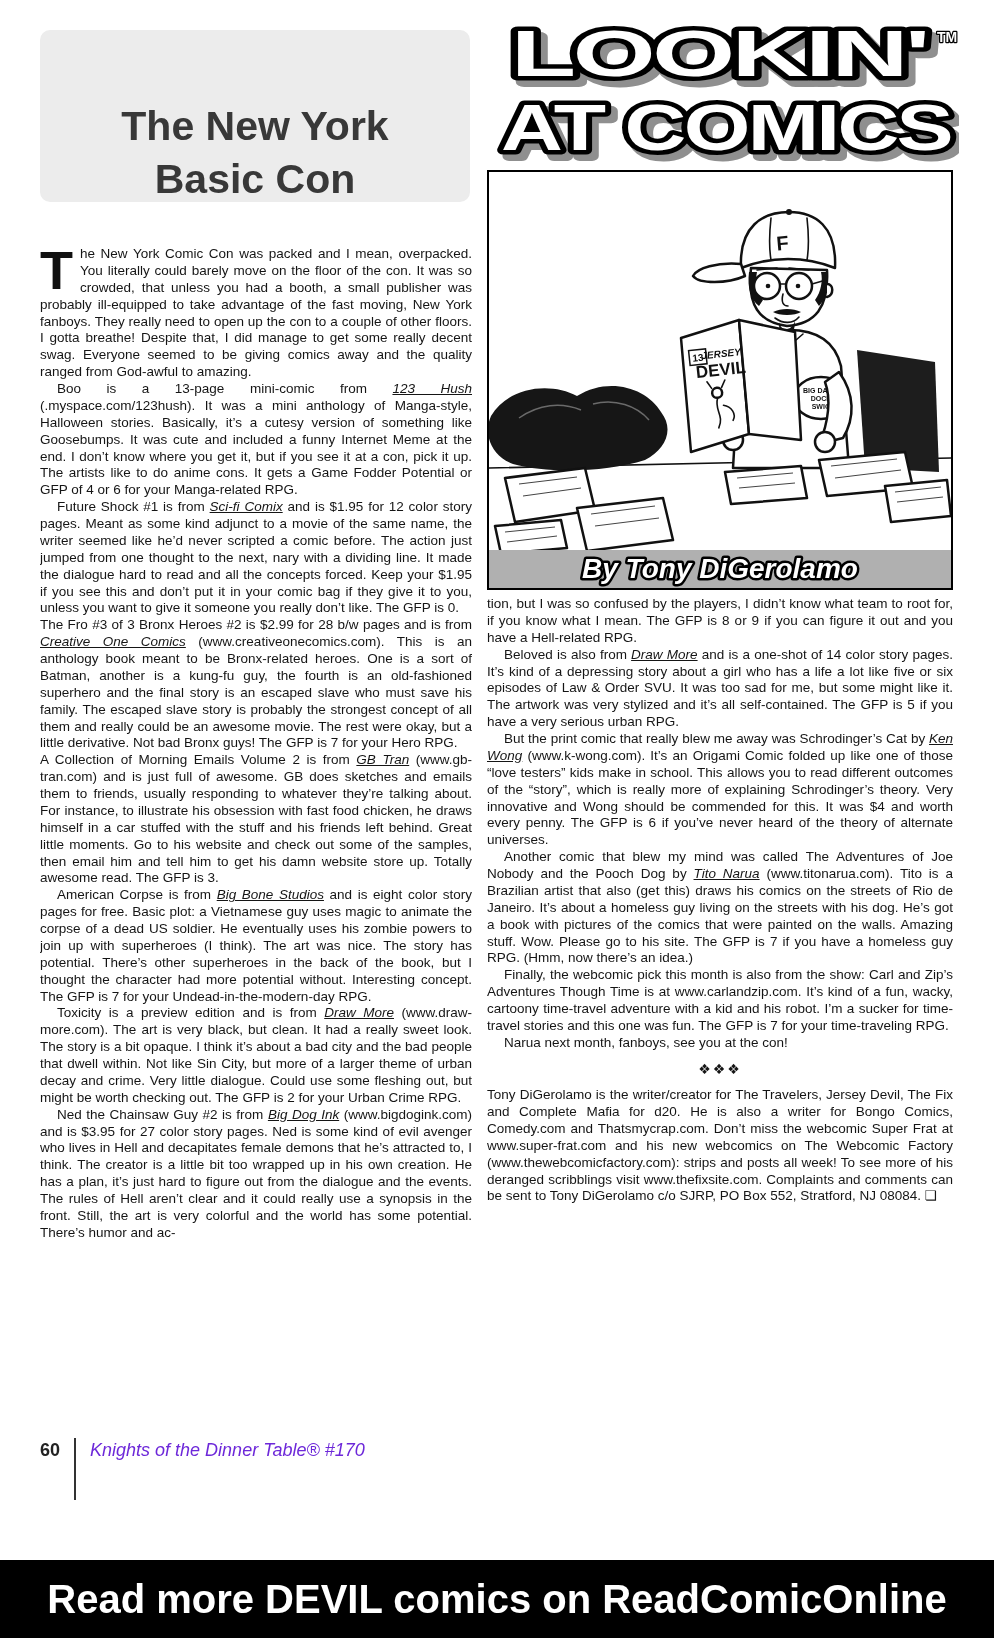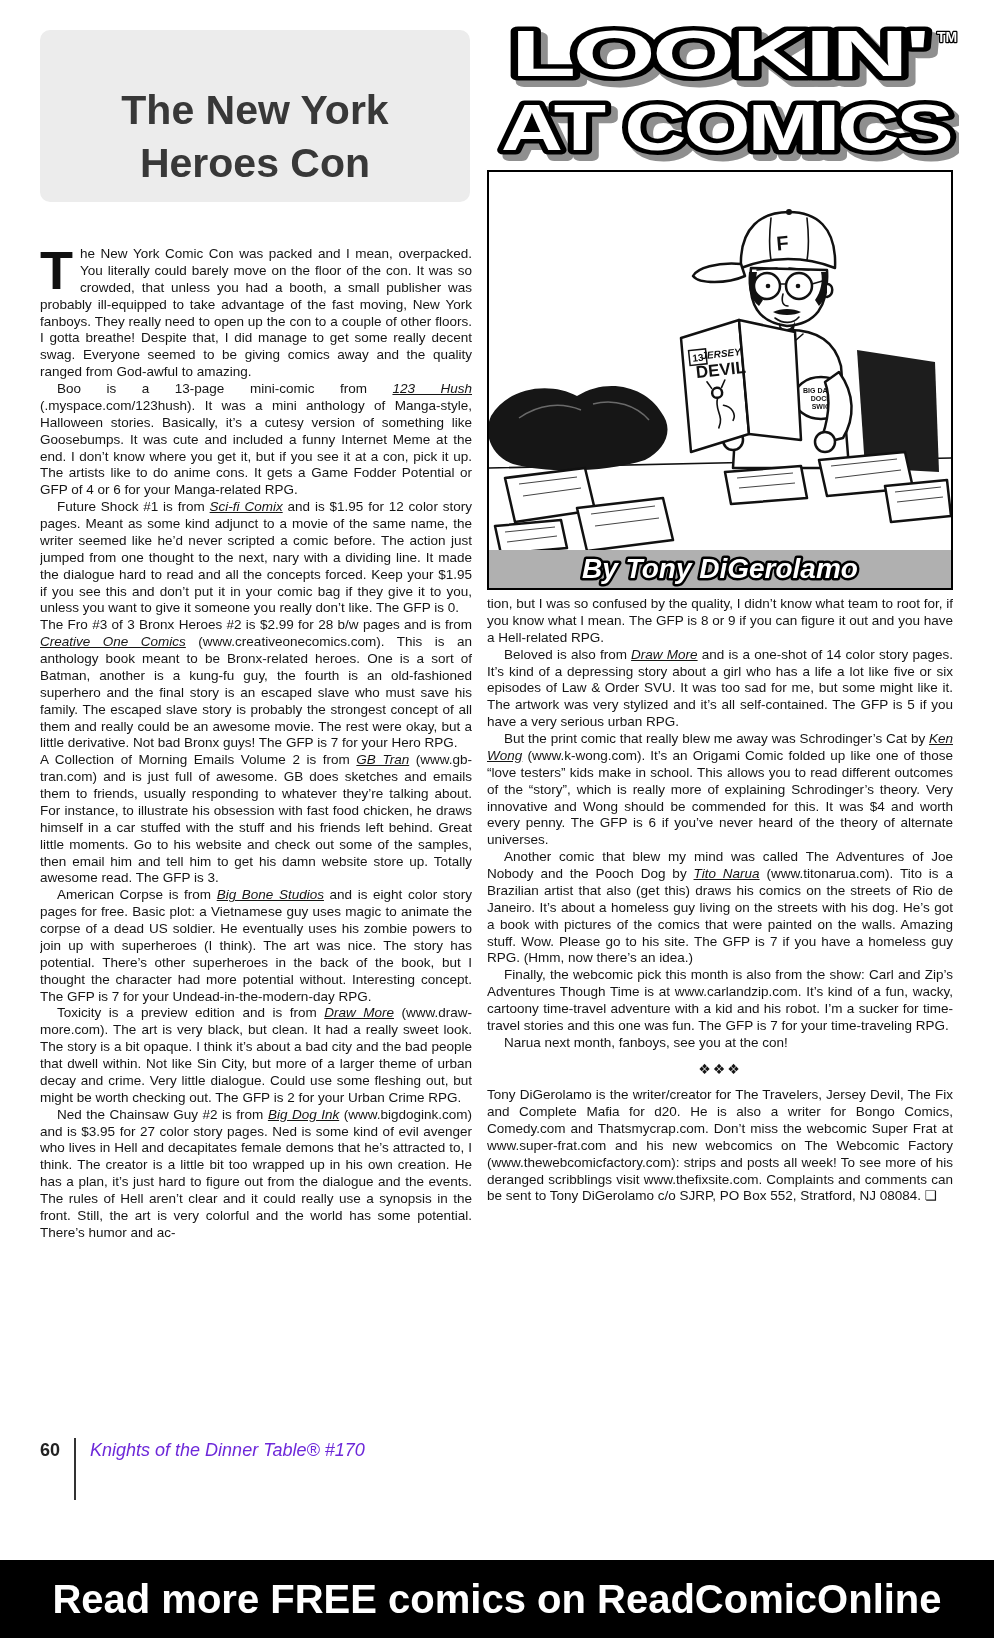--- a/index.html
+++ b/index.html
@@ -14,21 +14,21 @@
   }
   .page { position: absolute; inset: 0; background: #fff; }
 
   
   .title-panel {
     position: absolute; left: 40px; top: 30px;
     width: 430px; height: 172px;
     background: #ececec; border-radius: 10px;
   }
   .title-panel h1 {
-    margin: 0; padding-top: 54px;
+    margin: 16px; padding-top: 54px;
     text-align: center;
     font-size: 41px; line-height: 53px;
     font-weight: bold; color: #383838;
     font-family: "Liberation Sans", sans-serif;
   }
 
   
   .logo { position: absolute; left: 493px; top: 14px; width: 466px; height: 152px; }
   .logo-text { font-family: "Liberation Sans", sans-serif; font-weight: bold; font-size: 64px; letter-spacing: -2px; }
   .logo-text.shadow { fill: #8f8f8f; stroke: #8f8f8f; stroke-width: 10; stroke-linejoin: round; }
@@ -97,21 +97,21 @@
   }
 </style>
 </head>
 <body>
 
 <div class="page">
 
   <div class="title-panel">
     <h1>
       <span>The New York</span><br>
-      <span>Heroes Con</span>
+      <span>Basic Con</span>
     </h1>
   </div>
 
   <div class="logo">
     <svg width="466" height="152" viewBox="0 0 466 152">
       <g transform="translate(6,6)">
         <text class="logo-text shadow" x="18" y="62" textLength="416" lengthAdjust="spacingAndGlyphs">LOOKIN'</text>
         <text class="logo-text shadow" x="8" y="136" textLength="450" lengthAdjust="spacingAndGlyphs">AT COMICS</text>
       </g>
       <g>
@@ -238,33 +238,33 @@
       <p class="first"><span class="drop-cap">T</span><span>he </span><span class="seg-b">New York Comic Con</span><span> was packed and I mean, overpacked. You literally could barely move on the floor of the con. It was so crowded, that unless you had a booth, a small publisher was probably ill-equipped to take advantage of the fast moving, New York fanboys. They really need to open up the con to a couple of other floors. I gotta breathe! Despite that, I did manage to get some really decent swag. Everyone seemed to be giving comics away and the quality ranged from God-awful to amazing.</span></p>
       <p class="indent"><span class="seg-b">Boo</span><span> is a 13-page mini-comic from </span><span class="seg-i">123 Hush</span><span> (.myspace.com/123hush). It was a mini anthology of Manga-style, Halloween stories. Basically, it’s a cutesy version of something like Goosebumps. It was cute and included a funny Internet Meme at the end. I don’t know where you get it, but if you see it at a con, pick it up. The artists like to do anime cons. It gets a </span><span class="seg-b">Game Fodder Potential</span><span> or </span><span class="seg-b">GFP</span><span> of 4 or 6 for your Manga-related RPG.</span></p>
       <p class="indent"><span class="seg-b">Future Shock #1</span><span> is from </span><span class="seg-i">Sci-fi Comix</span><span> and is $1.95 for 12 color story pages. Meant as some kind adjunct to a movie of the same name, the writer seemed like he’d never scripted a comic before. The action just jumped from one thought to the next, nary with a dividing line. It made the dialogue hard to read and all the concepts forced. Keep your $1.95 if you see this and don’t put it in your comic bag if they give it to you, unless you want to give it someone you really don’t like. The </span><span class="seg-b">GFP</span><span> is 0.</span></p>
       <p class=""><span class="seg-b">The Fro #3 of 3 Bronx Heroes #2</span><span> is $2.99 for 28 b/w pages and is from </span><span class="seg-i">Creative One Comics</span><span> (www.creativeonecomics.com). This is an anthology book meant to be Bronx-related heroes. One is a sort of Batman, another is a kung-fu guy, the fourth is an old-fashioned superhero and the final story is an escaped slave who must save his family. The escaped slave story is probably the strongest concept of all them and really could be an awesome movie. The rest were okay, but a little derivative. Not bad Bronx guys! The </span><span class="seg-b">GFP</span><span> is 7 for your Hero RPG.</span></p>
       <p class=""><span class="seg-b">A Collection of Morning Emails Volume 2</span><span> is from </span><span class="seg-i">GB Tran</span><span> (www.gb-tran.com) and is just full of awesome. GB does sketches and emails them to friends, usually responding to whatever they’re talking about. For instance, to illustrate his obsession with fast food chicken, he draws himself in a car stuffed with the stuff and his friends left behind. Great little moments. Go to his website and check out some of the samples, then email him and tell him to get his damn website store up. Totally awesome read. The </span><span class="seg-b">GFP</span><span> is 3.</span></p>
       <p class="indent"><span class="seg-b">American Corpse</span><span> is from </span><span class="seg-i">Big Bone Studios</span><span> and is eight color story pages for free. Basic plot: a Vietnamese guy uses magic to animate the corpse of a dead US soldier. He eventually uses his zombie powers to join up with superheroes (I think). The art was nice. The story has potential. There’s other superheroes in the back of the book, but I thought the character had more potential without. Interesting concept. The </span><span class="seg-b">GFP</span><span> is 7 for your Undead-in-the-modern-day RPG.</span></p>
       <p class="indent"><span class="seg-b">Toxicity</span><span> is a preview edition and is from </span><span class="seg-i">Draw More</span><span> (www.draw-more.com). The art is very black, but clean. It had a really sweet look. The story is a bit opaque. I think it’s about a bad city and the bad people that dwell within. Not like Sin City, but more of a larger theme of urban decay and crime. Very little dialogue. Could use some fleshing out, but might be worth checking out. The </span><span class="seg-b">GFP</span><span> is 2 for your Urban Crime RPG.</span></p>
       <p class="indent"><span class="seg-b">Ned the Chainsaw Guy #2</span><span> is from </span><span class="seg-i">Big Dog Ink</span><span> (www.bigdogink.com) and is $3.95 for 27 color story pages. Ned is some kind of evil avenger who lives in Hell and decapitates female demons that he’s attracted to, I think. The creator is a little bit too wrapped up in his own creation. He has a plan, it’s just hard to figure out from the dialogue and the events. The rules of Hell aren’t clear and it could really use a synopsis in the front. Still, the art is very colorful and the world has some potential. There’s humor and ac-</span></p>
     </div>
   <div class="col col-right">
-      <p class=""><span>tion, but I was so confused by the quality, I didn’t know what team to root for, if you know what I mean. The </span><span class="seg-b">GFP</span><span> is 8 or 9 if you can figure it out and you have a Hell-related RPG.</span></p>
+      <p class=""><span>tion, but I was so confused by the players, I didn’t know what team to root for, if you know what I mean. The </span><span class="seg-b">GFP</span><span> is 8 or 9 if you can figure it out and you have a Hell-related RPG.</span></p>
       <p class="indent"><span class="seg-b">Beloved</span><span> is also from </span><span class="seg-i">Draw More</span><span> and is a one-shot of 14 color story pages. It’s kind of a depressing story about a girl who has a life a lot like five or six episodes of </span><span class="seg-b">Law &amp; Order SVU</span><span>. It was too sad for me, but some might like it. The artwork was very stylized and it’s all self-contained. The </span><span class="seg-b">GFP</span><span> is 5 if you have a very serious urban RPG.</span></p>
       <p class="indent"><span>But the print comic that really blew me away was </span><span class="seg-b">Schrodinger’s Cat</span><span> by </span><span class="seg-i">Ken Wong</span><span> (www.k-wong.com). It’s an Origami Comic folded up like one of those “love testers” kids make in school. This allows you to read different outcomes of the “story”, which is really more of explaining Schrodinger’s theory. Very innovative and Wong should be commended for this. It was $4 and worth every penny. The </span><span class="seg-b">GFP</span><span> is 6 if you’ve never heard of the theory of alternate universes.</span></p>
       <p class="indent"><span>Another comic that blew my mind was called </span><span class="seg-b">The Adventures of Joe Nobody and the Pooch Dog</span><span> by </span><span class="seg-i">Tito Narua</span><span> (www.titonarua.com). Tito is a Brazilian artist that also (get this) draws his comics on the streets of Rio de Janeiro. It’s about a homeless guy living on the streets with his dog. He’s got a book with pictures of the comics that were painted on the walls. Amazing stuff. Wow. Please go to his site. The </span><span class="seg-b">GFP</span><span> is 7 if you have a homeless guy RPG. (Hmm, now there’s an idea.)</span></p>
       <p class="indent"><span>Finally, the webcomic pick this month is also from the show: </span><span class="seg-b">Carl and Zip’s Adventures Though Time</span><span> is at www.carlandzip.com. It’s kind of a fun, wacky, cartoony time-travel adventure with a kid and his robot. I’m a sucker for time-travel stories and this one was fun. The </span><span class="seg-b">GFP</span><span> is 7 for your time-traveling RPG.</span></p>
       <p class="indent"><span>Narua next month, fanboys, see you at the con!</span></p>
       <p class="dingbats"><span>❖❖❖</span></p>
       <p class="bio"><span>Tony DiGerolamo is the writer/creator for The Travelers, Jersey Devil, The Fix and Complete Mafia for d20. He is also a writer for Bongo Comics, Comedy.com and Thatsmycrap.com. Don’t miss the webcomic Super Frat at www.super-frat.com and his new webcomics on The Webcomic Factory (www.thewebcomicfactory.com): strips and posts all week! To see more of his deranged scribblings visit www.thefixsite.com. Complaints and comments can be sent to Tony DiGerolamo c/o SJRP, PO Box 552, Stratford, NJ 08084. ❏</span></p>
     </div>
 
   <div class="footer">
     <span class="pagenum">60</span>
     <span class="footer-divider"></span>
     <span class="issue">Knights of the Dinner Table® #170</span>
   </div>
 
   <div class="banner">
-    <span>Read more FREE comics on ReadComicOnline</span>
+    <span>Read more DEVIL comics on ReadComicOnline</span>
   </div>
 
 </div>
 
 </body></html>

